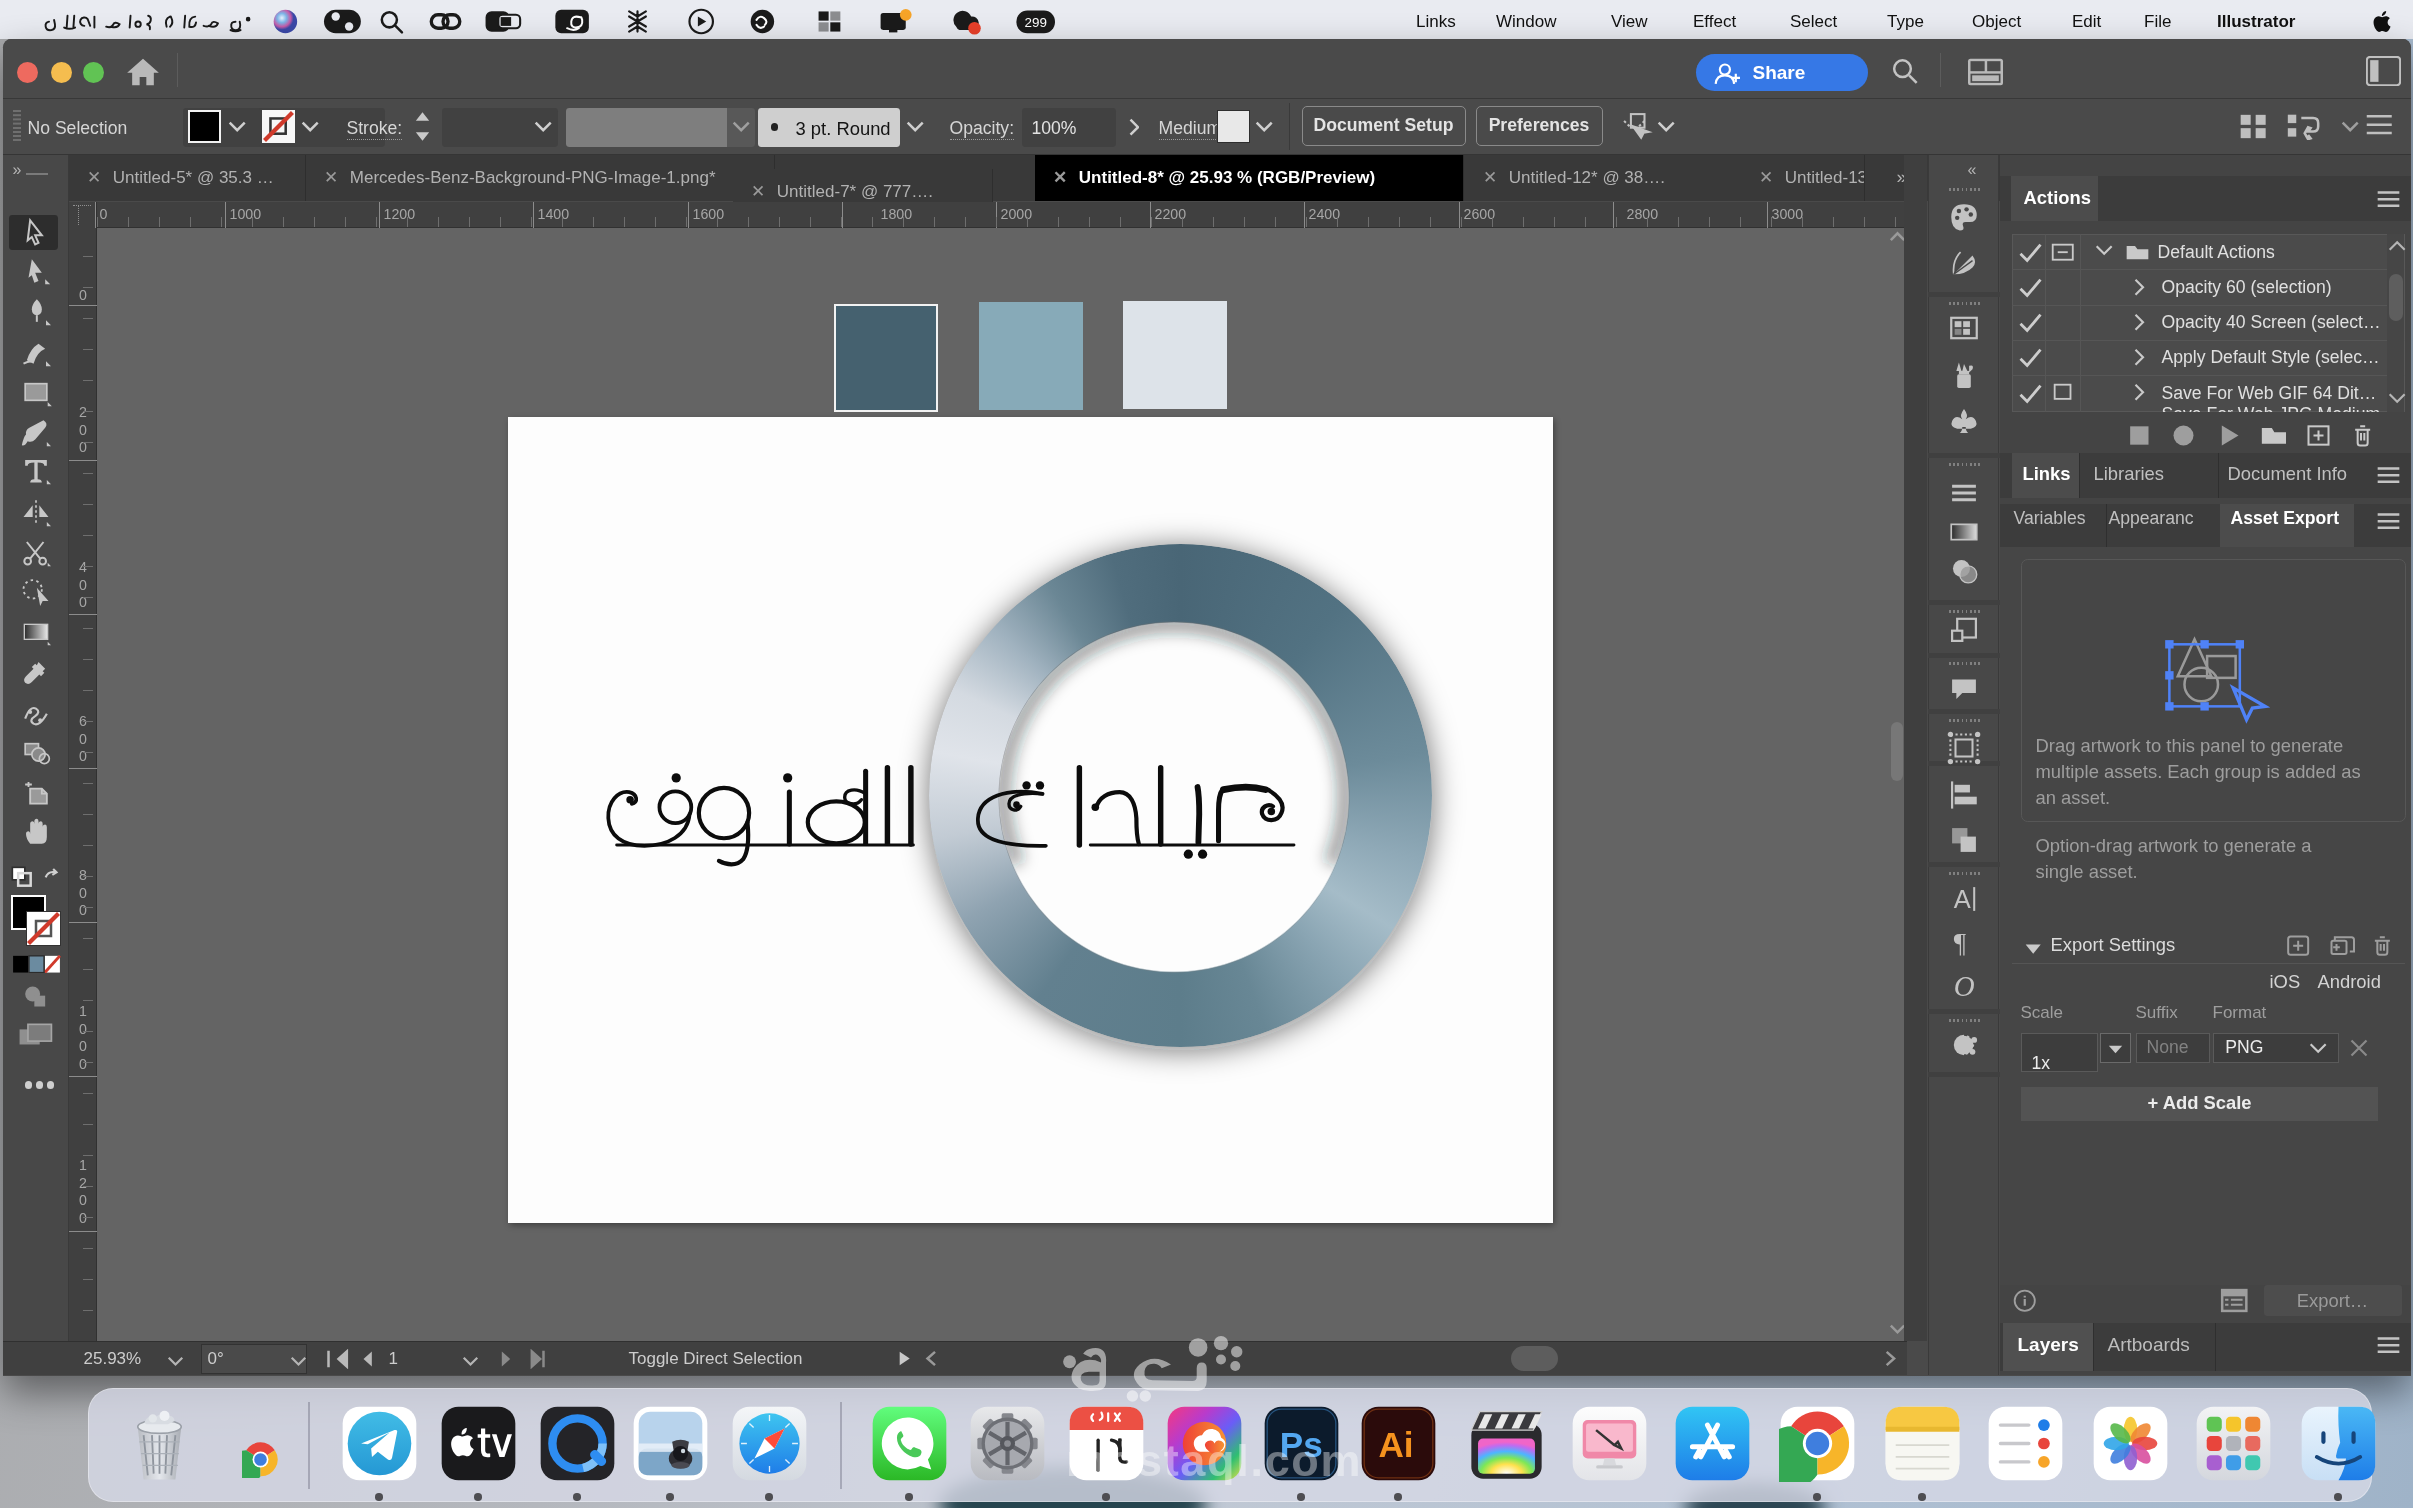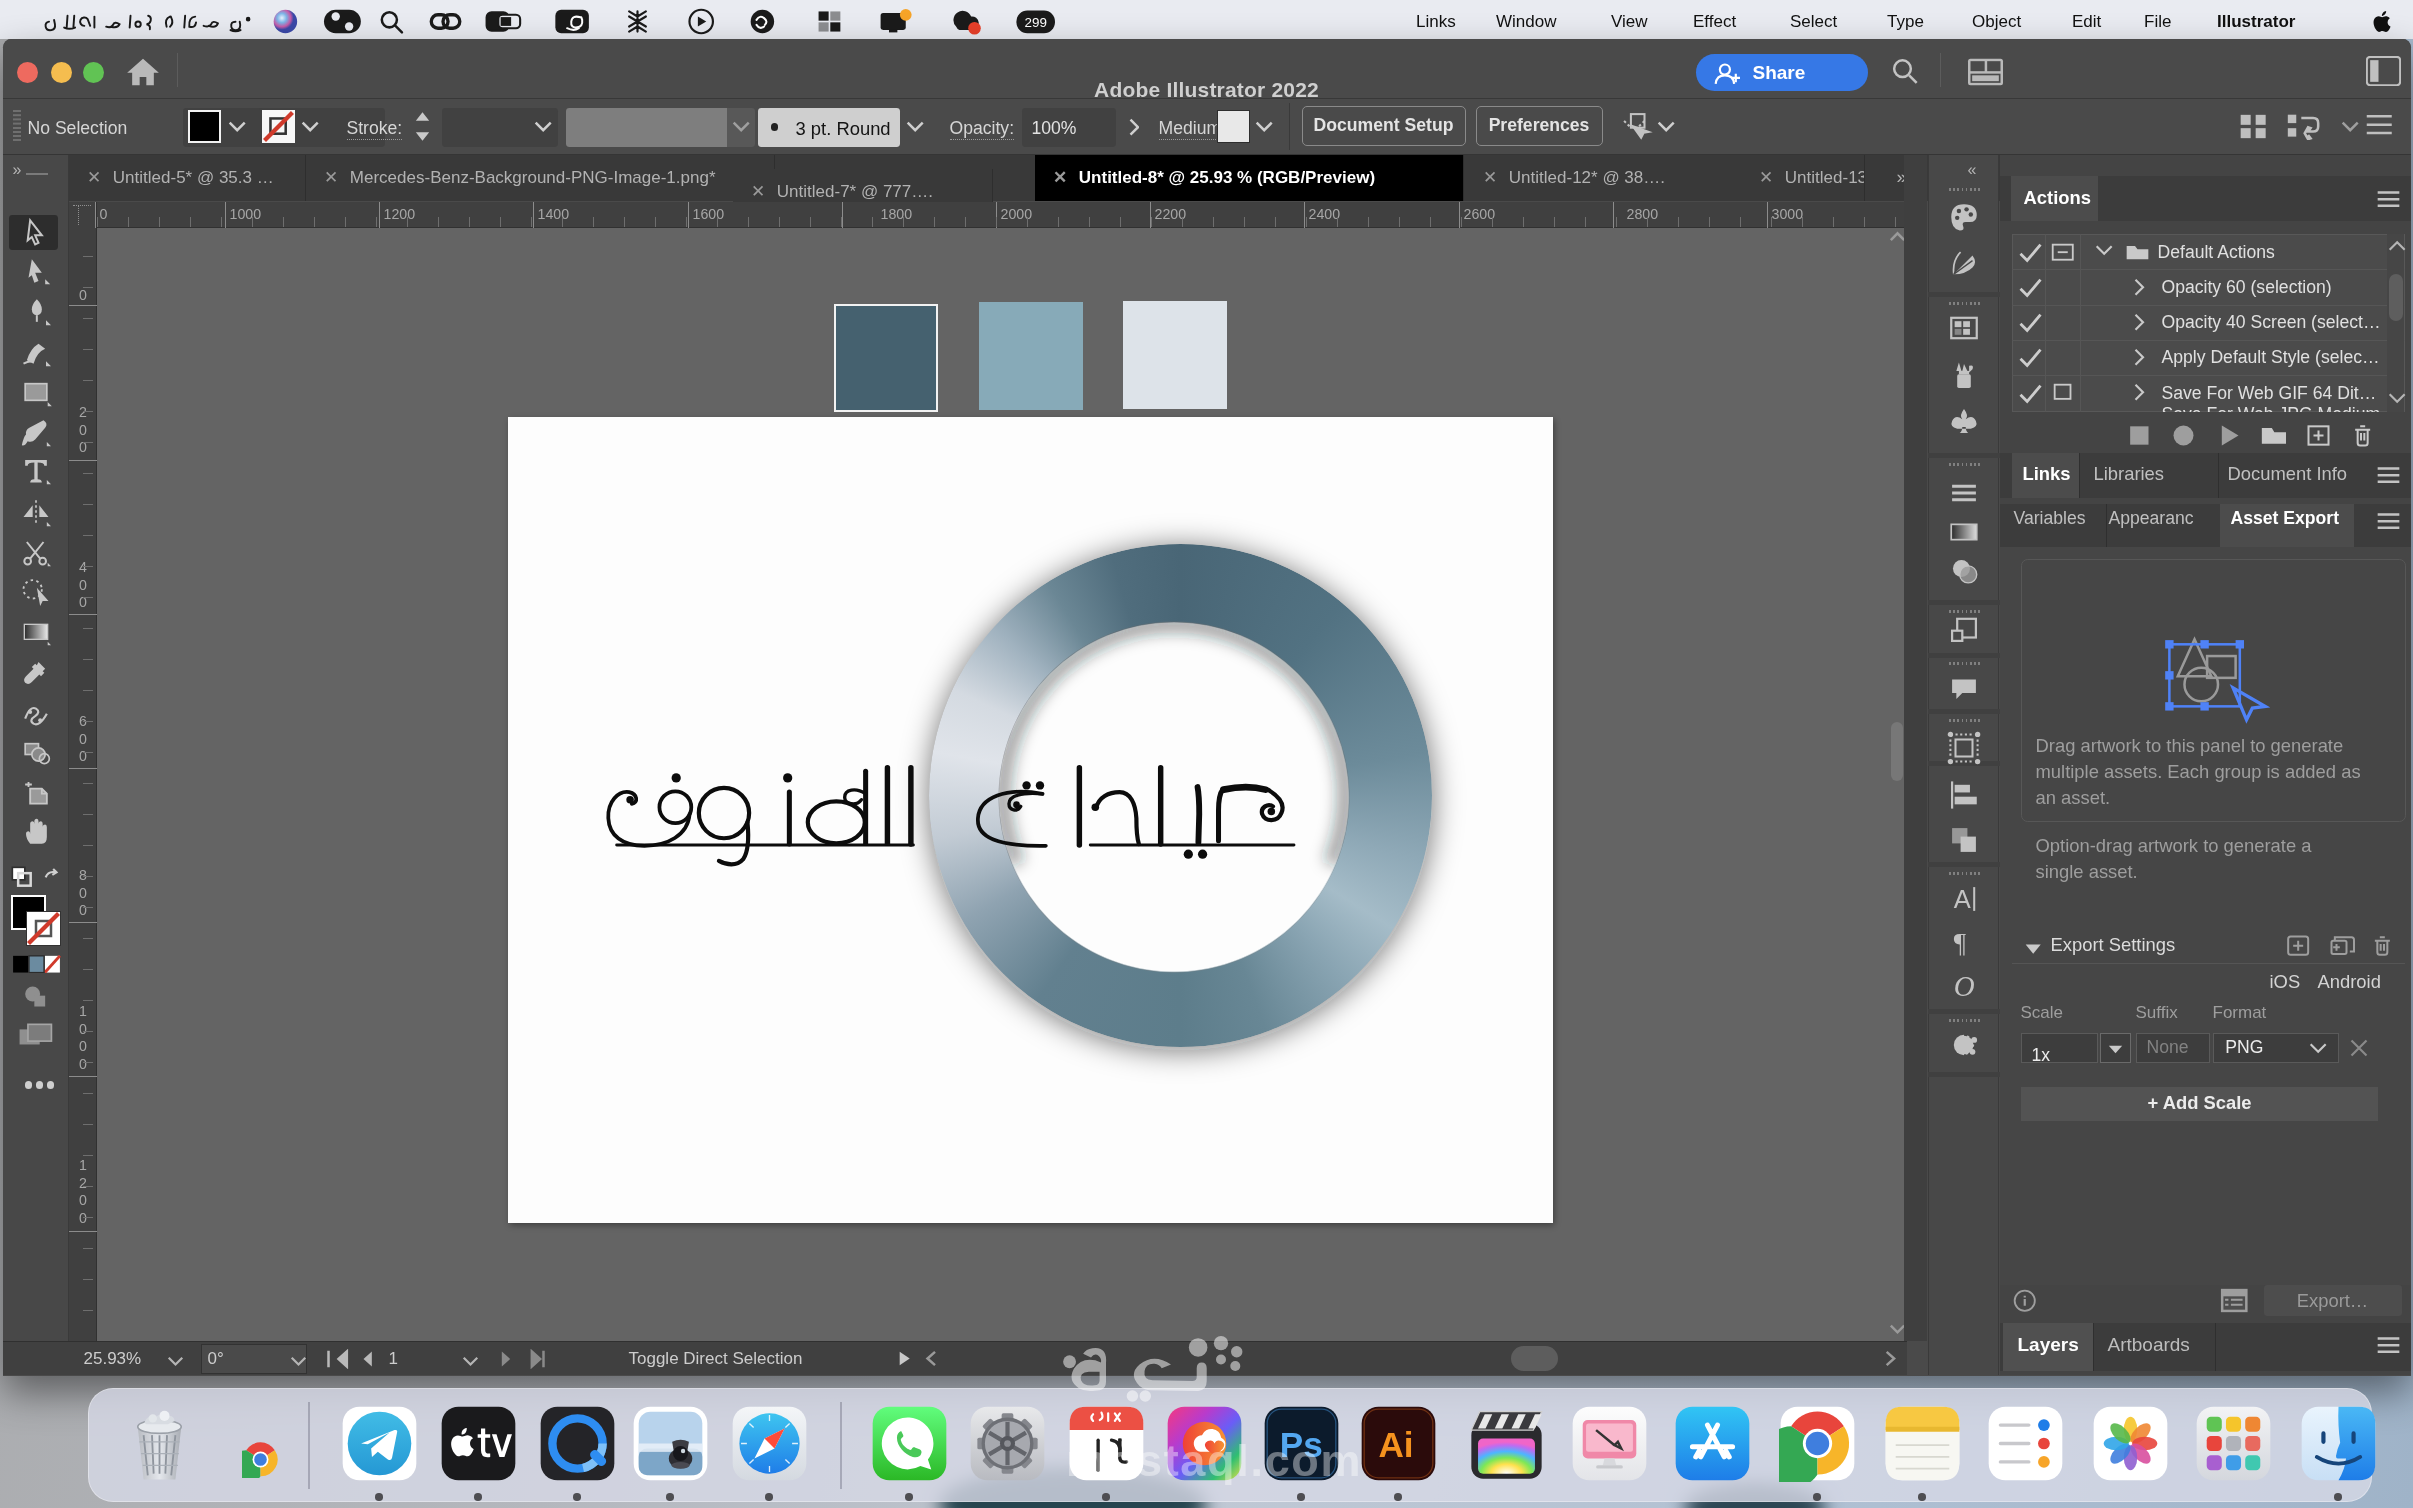--- a/index.html
+++ b/index.html
@@ -131,21 +131,20 @@
 </div>
 <div class="window">
 <div class="titlebar"></div>
 <div class="tl" style="left:14.2px;top:22.6px;background:#ee6a5f;"></div>
 <div class="tl" style="left:48px;top:22.6px;background:#f5bd4f;"></div>
 <div class="tl" style="left:80px;top:22.6px;background:#61c354;"></div>
 <svg class="abs" style="left:123px;top:18.4px;" width="34" height="30" viewBox="0 0 40 36">
 <path d="M20 2 L39 19 h-6 v15 h-9 v-10 h-8 v10 h-9 v-15 h-6 z" fill="#b9b9b9"></path>
     </svg>
 <div class="abs" style="left:174px;top:14.2px;width:1.7px;height:34px;background:#5c5c5c;"></div>
-<div class="wtitle" style="top:39px;">Adobe Illustrator 2022</div>
 <div class="abs" style="left:1693px;top:15px;width:172px;height:37px;border-radius:18.4px;background:#3678e6;"></div>
 <svg class="abs" style="left:1711px;top:22.6px;" width="28.5" height="23.5" viewBox="0 0 34 28">
 <g stroke="#fff" stroke-width="2.6" fill="none">
         <circle cx="13" cy="9" r="6"></circle>
         <path d="M2 26 q1 -10 11 -10 q10 0 11 10"></path>
         <path d="M26 14 v10 M21 19 h10"></path>
       </g>
     </svg>
 <div class="abs" style="left:1750px;top:22.6px;font-size:19px;color:#fff;font-weight:700;">Share</div>
 <svg class="abs" style="left:1887px;top:18.4px;" width="30" height="30" viewBox="0 0 36 36">
@@ -811,21 +810,21 @@
         <path d="M58 8 v-4 h20 q3 0 3 3 v14 h-5 M60 12 v8 M56 16 h8"></path>
 <path d="M106 8 h18 M109 8 v14 q0 3 3 3 h6 q3 0 3 -3 v-14 M112 4 h6 M113 12 v8 M117 12 v8"></path>
       </g>
     </svg>
 <div class="hline" style="left:2009px;top:924px;width:393px;"></div>
 <div class="abs" style="left:2267px;top:932px;font-size:18.4px;color:#d4d4d4;">iOS</div>
 <div class="abs" style="left:2315px;top:932px;font-size:18.4px;color:#d4d4d4;">Android</div>
 <div class="abs" style="left:2018px;top:964px;font-size:17px;color:#9e9e9e;">Scale</div>
 <div class="abs" style="left:2133px;top:964px;font-size:17px;color:#9e9e9e;">Suffix</div>
 <div class="abs" style="left:2210px;top:964px;font-size:17px;color:#9e9e9e;">Format</div>
-<div class="abs" style="left:2018px;top:994px;width:77px;height:30px;background:#3d3d3d;border:0.8px solid #5a5a5a;color:#ececec;font-size:17.6px;padding:11px 0 0 10px;">1x</div>
+<div class="abs" style="left:2018px;top:994px;width:77px;height:39px;background:#3d3d3d;border:0.8px solid #5a5a5a;color:#ececec;font-size:17.6px;padding:19px 0 0 10px;">1x</div>
 <div class="abs" style="left:2097px;top:994px;width:31px;height:30px;background:#3d3d3d;border:0.8px solid #6a6a6a;"></div>
 <svg class="abs" style="left:2104px;top:1005px;" width="17" height="10" viewBox="0 0 20 12">
       <path d="M2 2 l8 9 l8 -9 z" fill="#c9c9c9"></path>
     </svg>
 <div class="abs" style="left:2133px;top:994px;width:74px;height:30px;background:#3d3d3d;border:0.8px solid #5a5a5a;color:#828282;font-size:17.6px;padding:3.4px 0 0 10px;">None</div>
 <div class="abs" style="left:2210px;top:994px;width:126px;height:30px;background:#3d3d3d;border:0.8px solid #5a5a5a;color:#ececec;font-size:17.6px;padding:3.4px 0 0 11.7px;">PNG</div>
 <svg class="abs" style="left:2306px;top:1002px;" width="20" height="20" viewBox="0 0 24 24">
       <path d="M2 4 l9 9 l9 -9" stroke="#c9c9c9" stroke-width="2.6" fill="none"></path>
     </svg>
 <svg class="abs" style="left:2346px;top:999px;" width="20" height="20" viewBox="0 0 24 24">

